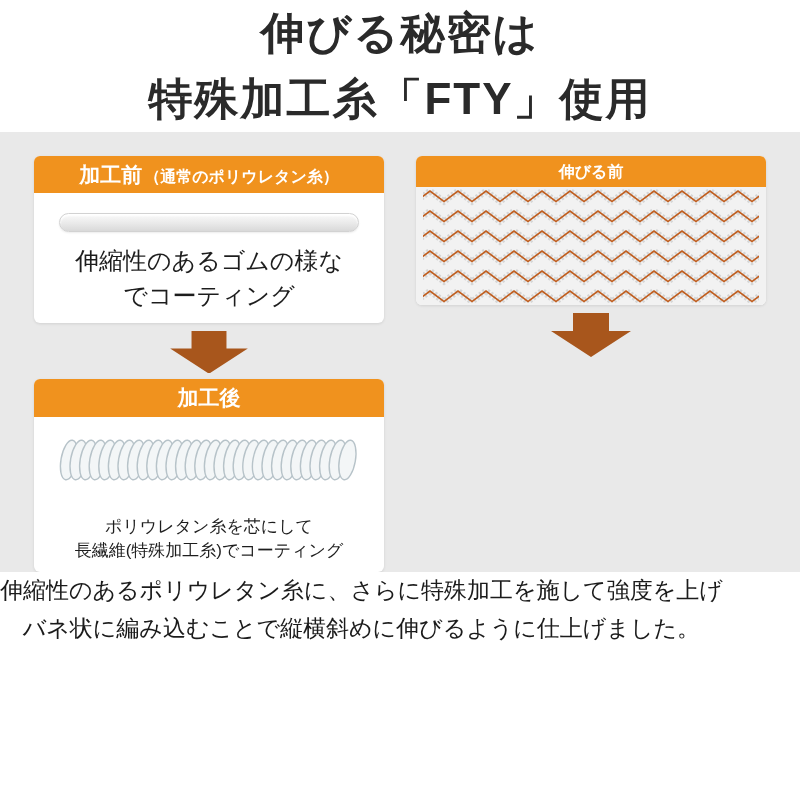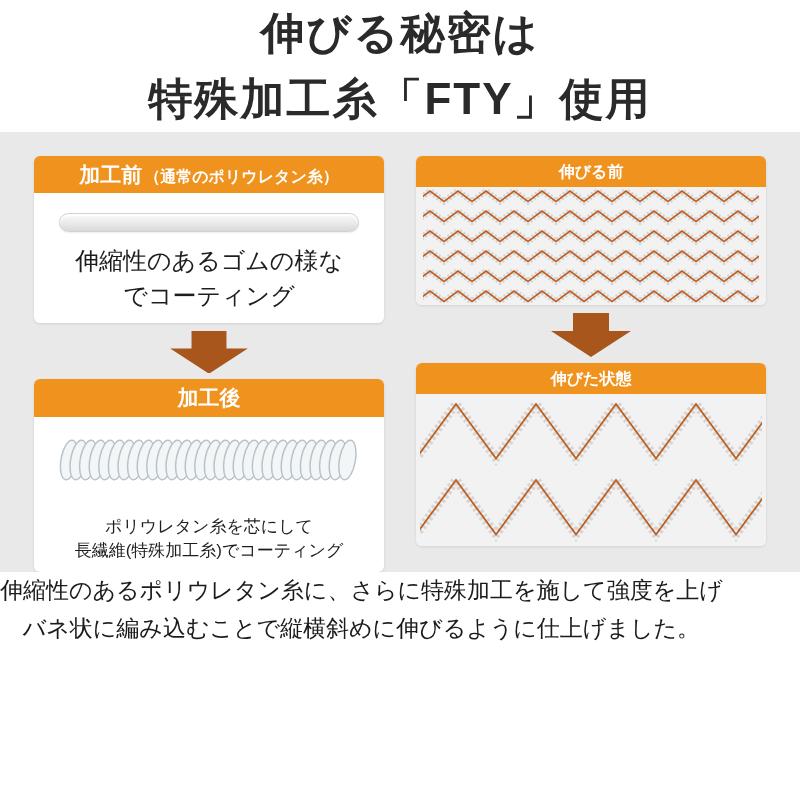--- a/index.html
+++ b/index.html
@@ -171,37 +171,20 @@
             <rect x="0" y="0" width="350" height="118" style="fill:var(--pattern-bg)"></rect>
             <rect x="7" y="2" width="336" height="114" fill="url(#zzDense)"></rect>
           </svg>
         </div>
       </div>
 
       <svg class="down-arrow" width="90" height="44" viewBox="0 0 90 44">
         <polygon points="27,0 63,0 63,18 85,18 45,44 5,18 27,18" style="fill:var(--arrow-brown)"></polygon>
       </svg>
 
-      <div class="card">
-        <div class="card-header">
-          <span class="hdr-single">伸びた状態</span>
-        </div>
-        <div class="pattern-area">
-          <svg width="350" height="152" viewBox="0 0 350 152">
-            <defs>
-              <pattern id="zzBig" width="80" height="76" patternUnits="userSpaceOnUse">
-                <path d="M-4,70 L40,10 L84,70" fill="none" stroke="#d6d6d6" stroke-width="9" stroke-dasharray="3 2.4"></path>
-                <path d="M-4,70 L40,10 L84,70" fill="none" style="stroke:var(--zigzag-orange)" stroke-width="1.8"></path>
-              </pattern>
-            </defs>
-            <rect x="0" y="0" width="350" height="152" style="fill:var(--pattern-bg)"></rect>
-            <rect x="4" y="2" width="342" height="148" fill="url(#zzBig)"></rect>
-          </svg>
-        </div>
-      </div>
 
     </div>
 
   </section>
 
   <footer class="footer-text">
     <p>
       <span>伸縮性のあるポリウレタン糸に、さらに特殊加工を施して強度を上げ</span><br>
       <span>バネ状に編み込むことで縦横斜めに伸びるように仕上げました。</span>
     </p>

